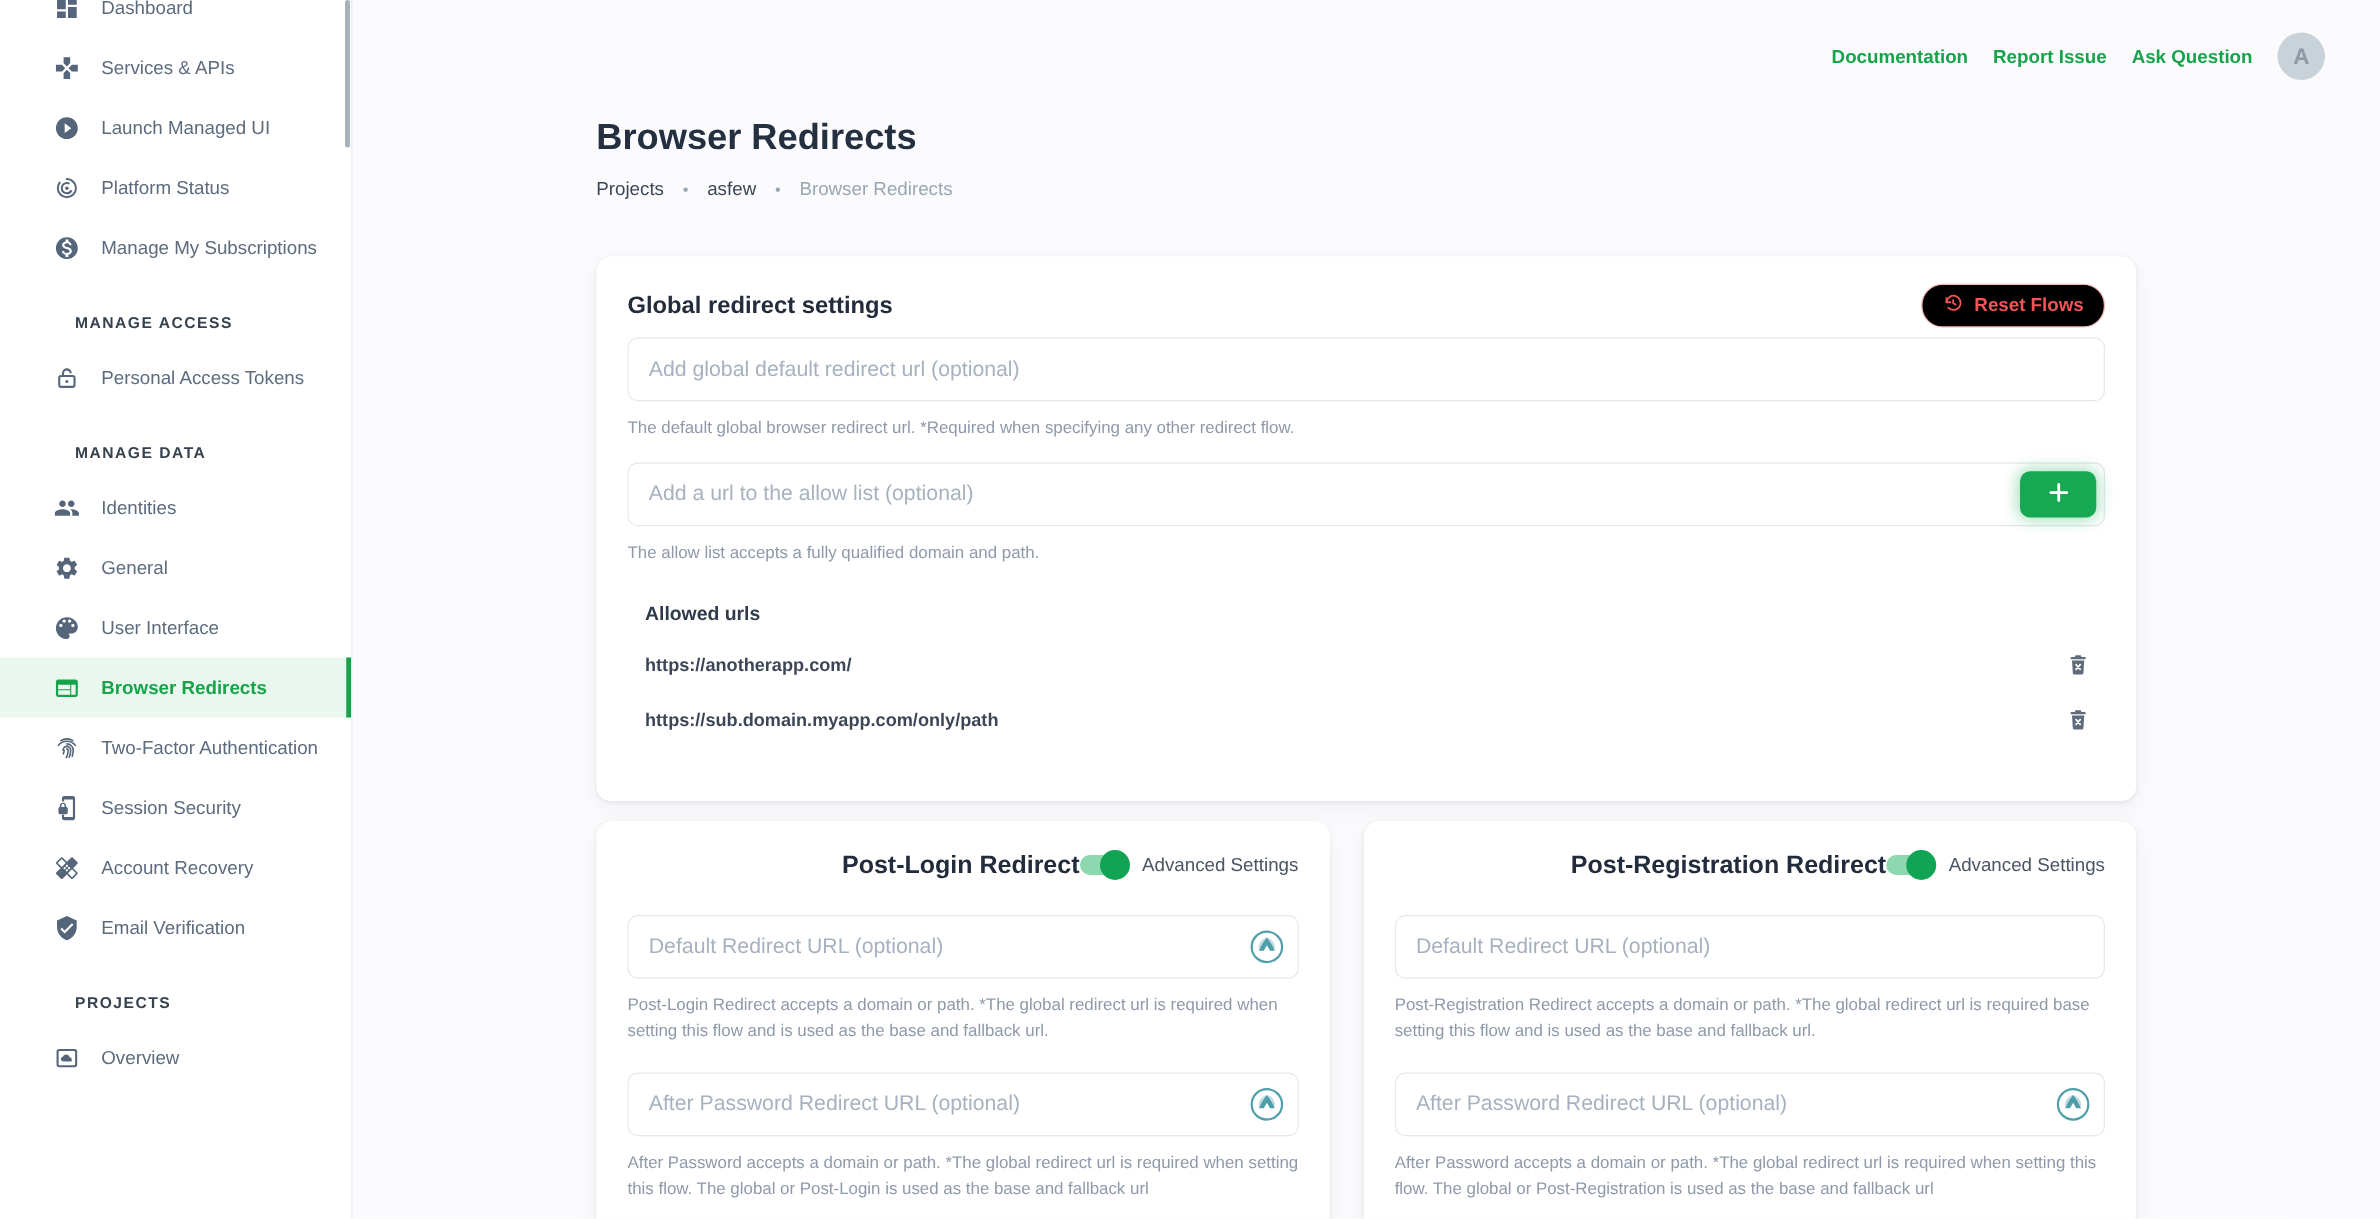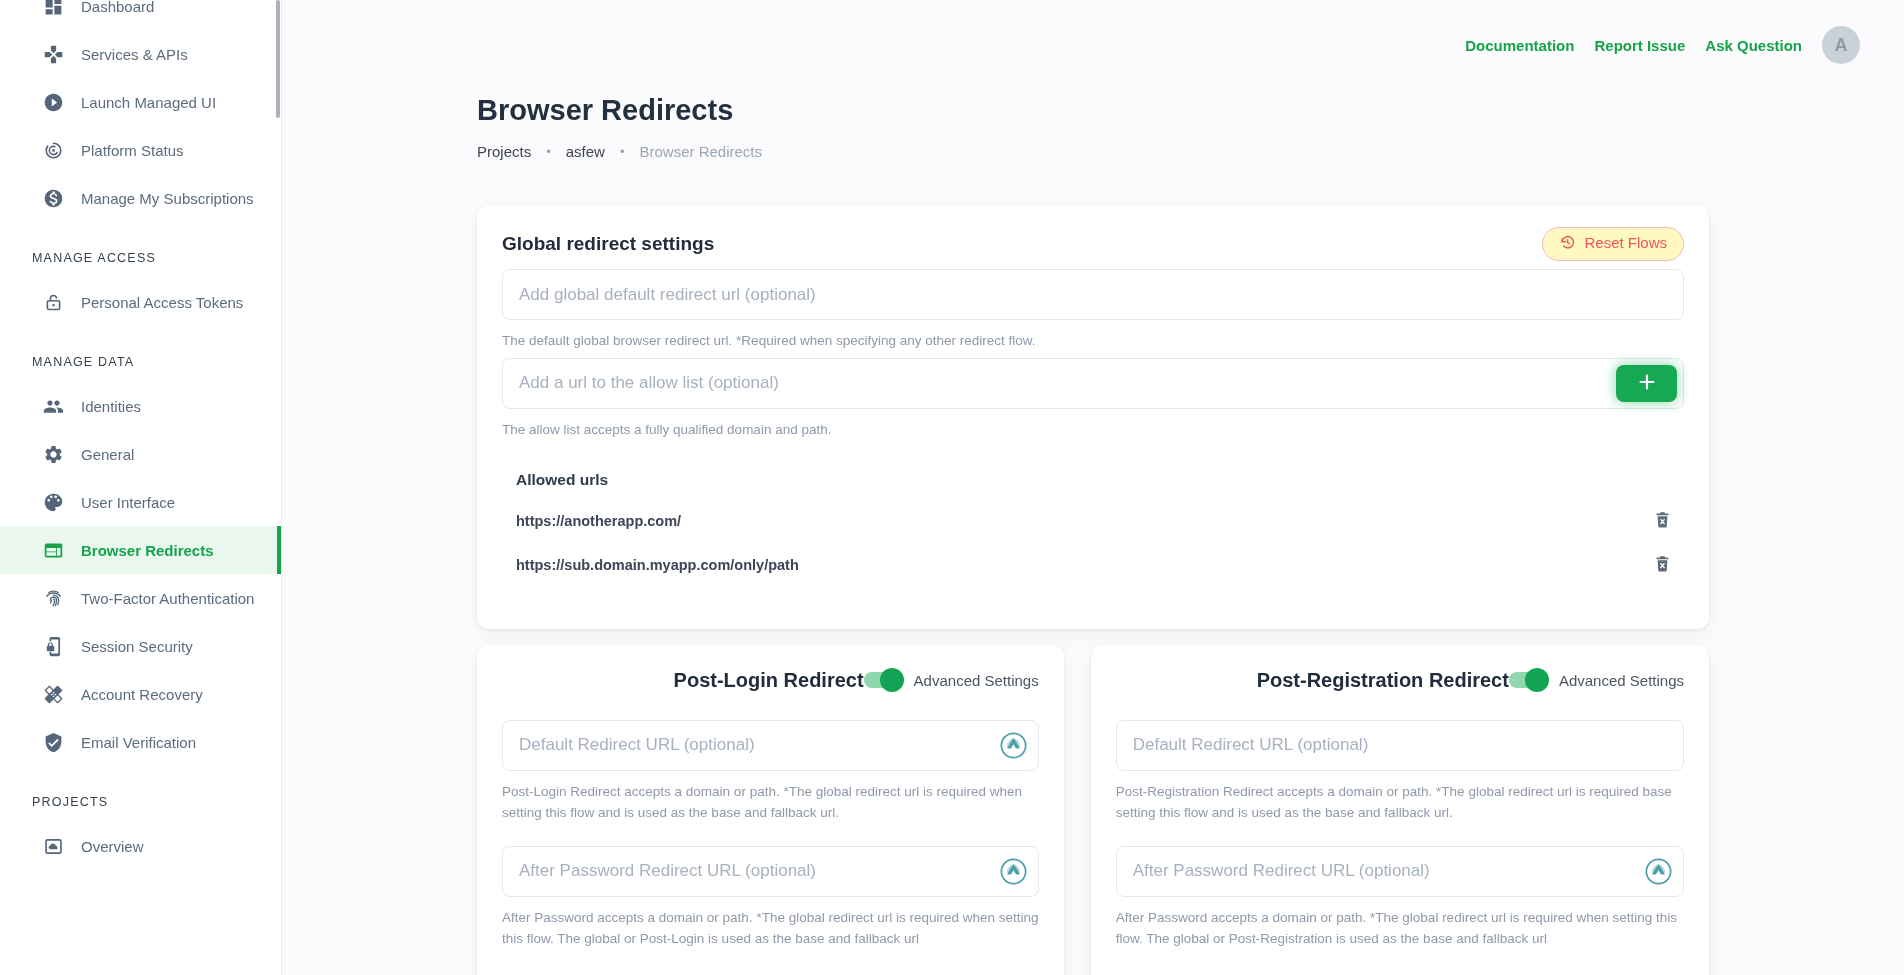--- a/index.html
+++ b/index.html
@@ -14,21 +14,21 @@
   .nav-item { display:flex; align-items:center; height:48px; padding-left:42px;
     gap:17px; cursor:pointer; color:#5d6b7e; font-size:15px; position:relative; }
   .nav-item .ic { width:22px; height:22px; display:flex; align-items:center;
     justify-content:center; color:#55667a; flex:0 0 22px; }
   .nav-item .ic svg { width:21px; height:21px; }
   .nav-item.active { background:#e9f7ef; color:#16a34a; font-weight:bold; }
   .nav-item.active .ic { color:#16a34a; }
   .nav-item.active::after { content:""; position:absolute; right:0; top:0;
     width:4px; height:100%; background:#16a34a; }
   .nav-header { margin-top:16px; height:40px; display:flex; align-items:center;
-    padding-left:32px; font-size:12.5px; font-weight:normal; letter-spacing:1.2px;
+    padding-left:60px; font-size:12.5px; font-weight:bold; letter-spacing:1.2px;
     color:#37424f; }
   .sb-scrollbar { position:absolute; top:0; right:1px; width:4px; height:118px;
     background:#a9b1ba; border-radius:2px; }
 
   
   .main { flex:1; background:#fbfbfd; overflow:hidden; }
   .topnav { display:flex; justify-content:flex-end; align-items:center;
     gap:20px; padding:26px 44px 0 0; height:64px; }
   .nav-link { color:#16a34a; font-weight:bold; font-size:15px;
     text-decoration:none; cursor:pointer; }
@@ -42,22 +42,22 @@
     font-size:15px; color:#3d4657; }
   .breadcrumb .sep { color:#9aa6b2; font-size:13px; }
   .breadcrumb .current { color:#9aa6b2; }
   .breadcrumb .crumb { cursor:pointer; }
 
   .card { background:#fff; border-radius:12px;
     box-shadow:0 1px 3px rgba(20,30,50,.07), 0 6px 18px rgba(20,30,50,.05); }
   .global-card { margin-top:45px; padding:22px 25px 52px 25px; }
   .card-head { display:flex; justify-content:space-between; align-items:center; }
   .card-title { font-size:19px; font-weight:bold; color:#222c3c; }
-  .reset-btn { display:flex; gap:8px; border:1px solid #f6b9b9;
-    background:#fef9c3; color:#f25555; font-weight:normal; font-size:15px;
+  .reset-btn { display:flex; align-items:center; gap:8px; border:1px solid #f6b9b9;
+    background:#000000; color:#f25555; font-weight:bold; font-size:15px;
     padding:6px 16px; border-radius:17px; cursor:pointer;
     font-family:inherit; }
   .reset-btn svg { width:17px; height:17px; }
 
   .text-input { width:100%; height:51px; border:1px solid #e4e8ee; border-radius:8px;
     padding:0 16px; font-size:17px; color:#3d4657; background:#fff;
     font-family:inherit; outline:none; }
   .text-input::placeholder { color:#a7b1bf; }
   .input-wrap { position:relative; }
   .mt18 { margin-top:8px; }
@@ -266,21 +266,21 @@
                 </svg></span>
             <span>Reset Flows</span>
           </button>
         </div>
 
         <div class="input-wrap mt18">
           <input class="text-input" placeholder="Add global default redirect url (optional)" style="">
         </div>
         <p class="helper">The default global browser redirect url. *Required when specifying any other redirect flow.</p>
 
-        <div class="input-wrap" style="margin-top:6px">
+        <div class="input-wrap" style="margin-top:17px">
           <input class="text-input" placeholder="Add a url to the allow list (optional)" style="">
           <button class="add-btn">
             <span><svg viewBox="0 0 24 24" fill="none" stroke="#fff" stroke-width="2.4" stroke-linecap="round">
                   <path d="M12 5v14M5 12h14"></path>
                 </svg></span>
           </button>
         </div>
         <p class="helper">The allow list accepts a fully qualified domain and path.</p>
 
         <div class="allowed-block">

